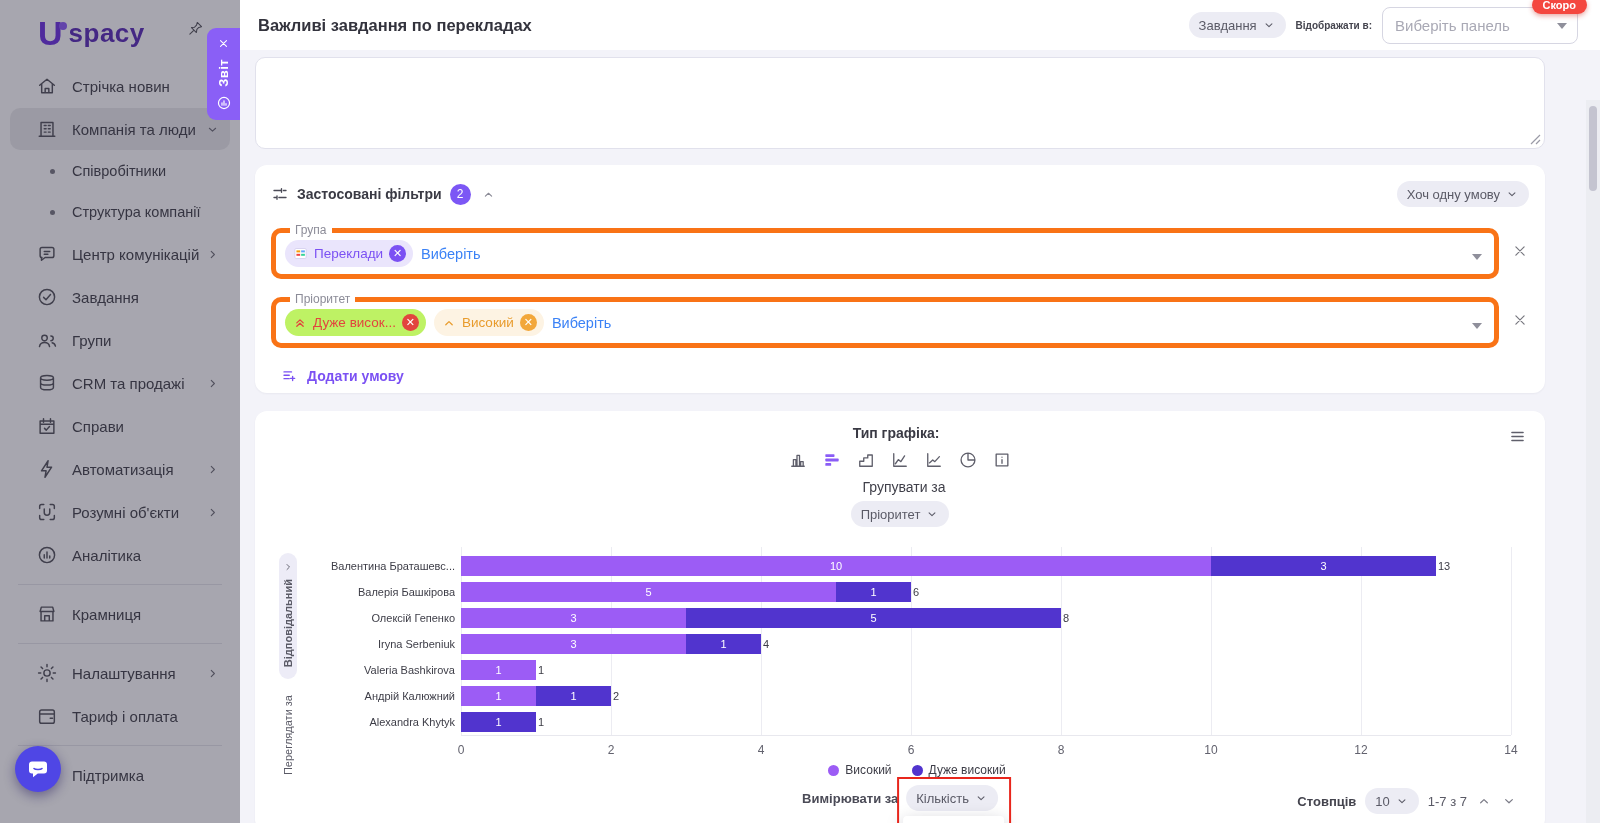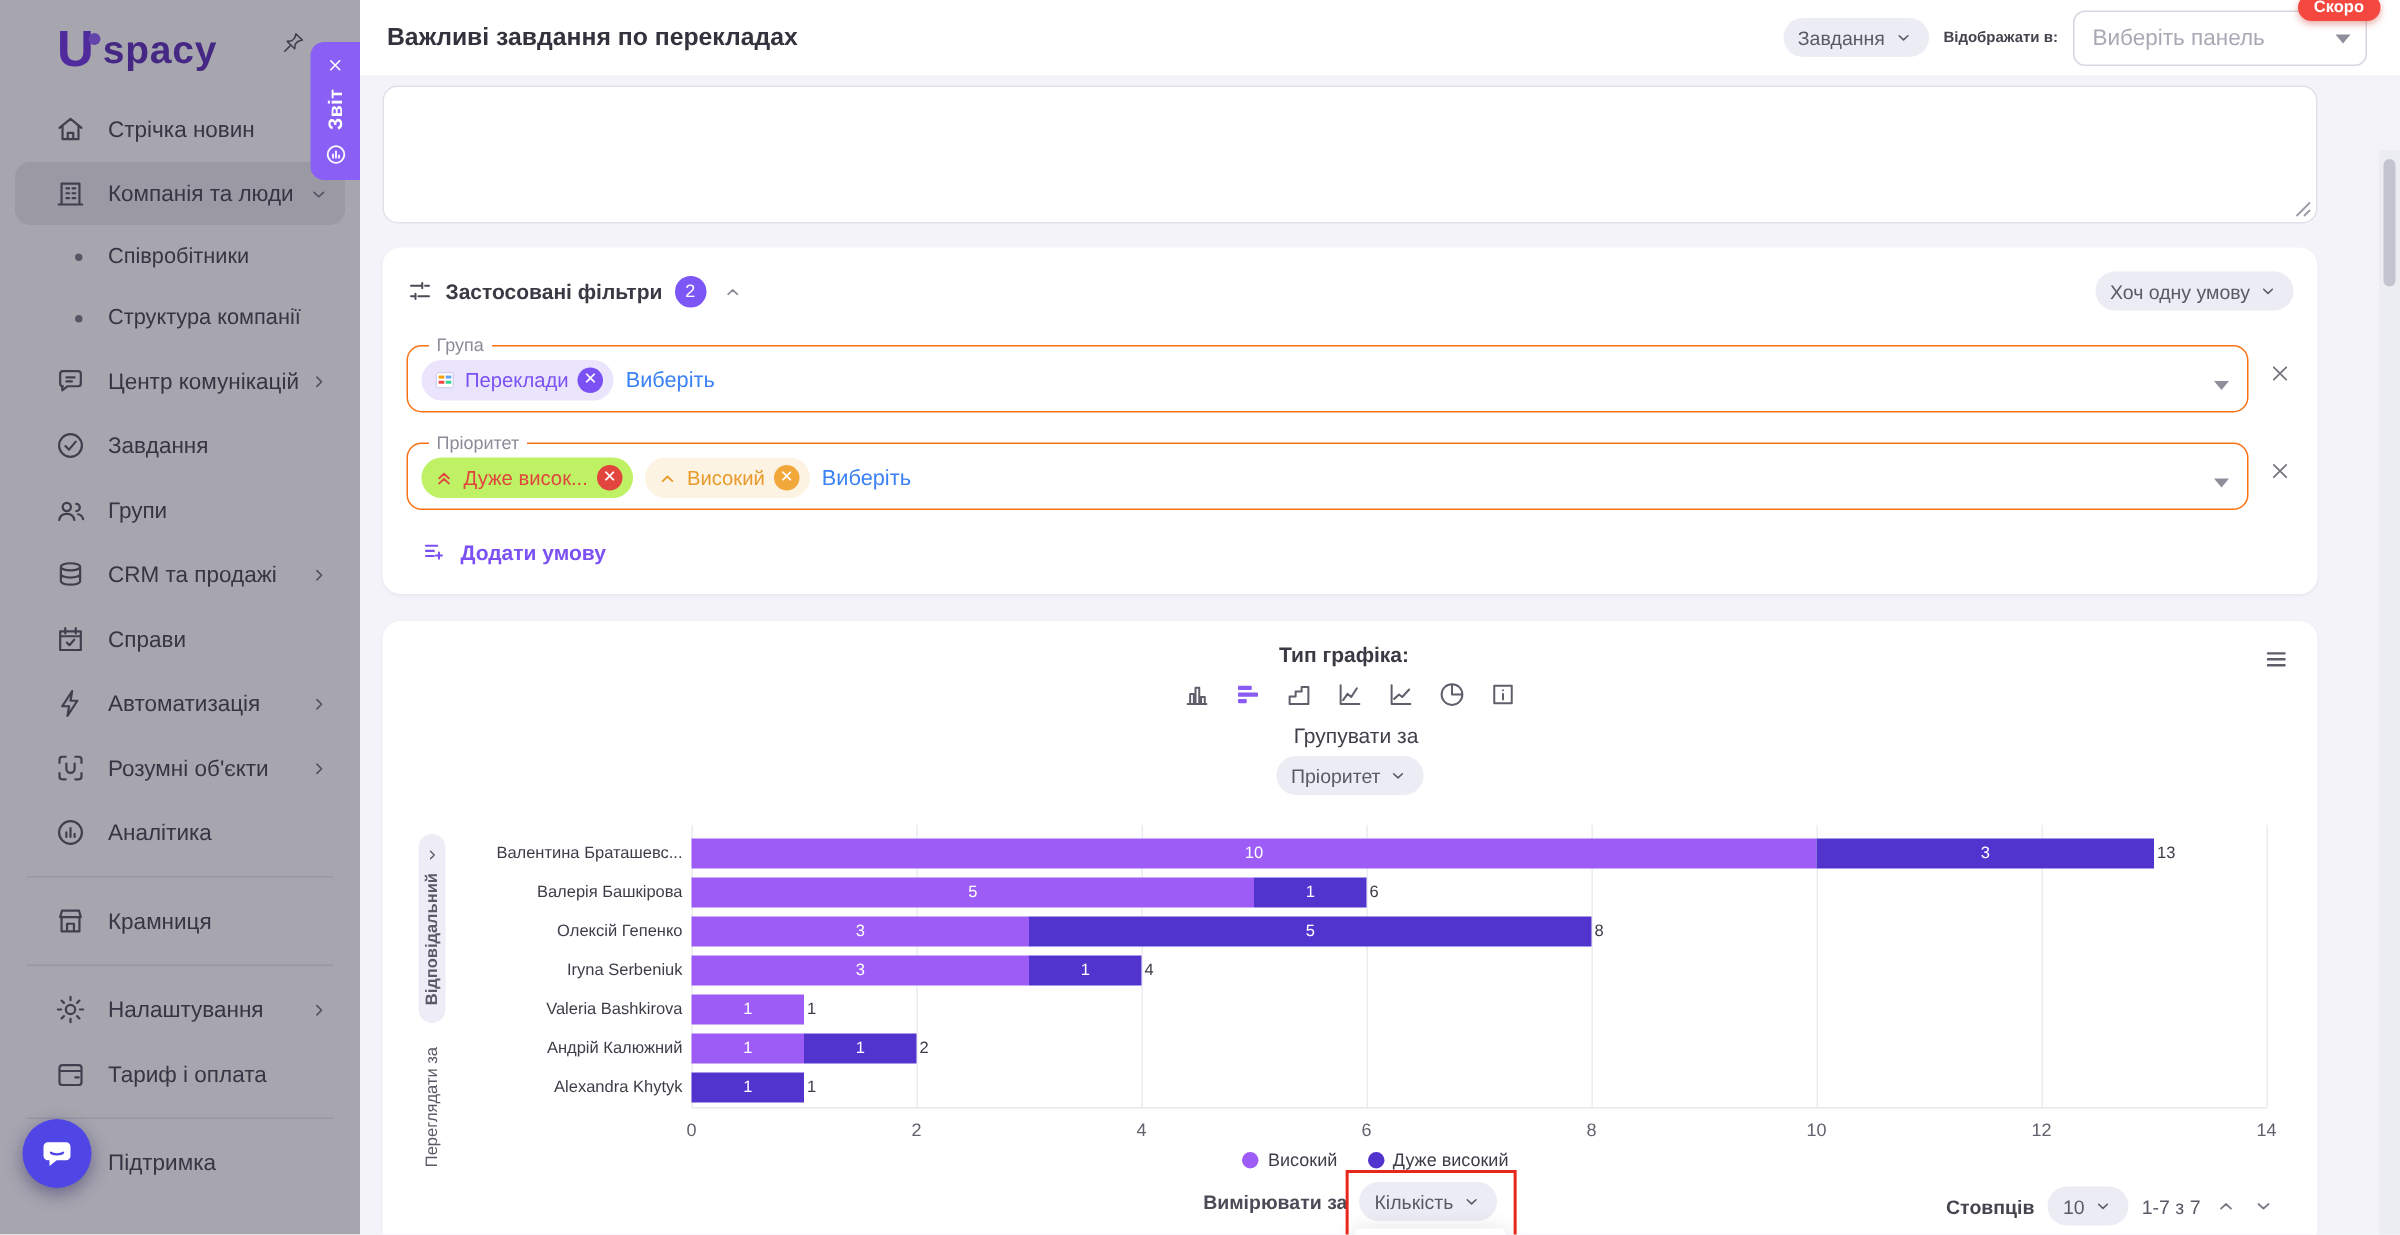--- a/index.html
+++ b/index.html
@@ -43,28 +43,28 @@
   .soon-badge { position:absolute; top:-12px; right:-10px; background:#f4473f; color:#fff; font-size:11px; font-weight:600; padding:3px 11px; border-radius:11px; box-shadow:0 2px 5px rgba(200,40,30,.4); }
 
   .m-body { flex:1; padding:7px 55px 0 15px; position:relative; }
   .scrollbar { position:absolute; right:0; top:50px; bottom:0; width:14px; background:#ecedf2; z-index:2; }
   .scroll-thumb { position:absolute; top:6px; left:3px; width:8px; height:85px; border-radius:4px; background:#c4c4d0; }
 
   .textarea-box { position:relative; height:92px; background:#fff; border:1px solid #e1e1ec; border-radius:10px; cursor:text; }
   .resize-corner { position:absolute; right:3px; bottom:3px; color:#9a9aa6; }
 
   .card { background:#fff; border-radius:12px; box-shadow:0 1px 2px rgba(40,40,70,.05); }
-  .filters-card { margin-top:16px; padding:16px 16px 14px; }
+  .filters-card { margin-top:16px; padding:16px 16px 4px; }
   .f-head { display:flex; align-items:center; gap:8px; margin-bottom:16px; }
   .f-title { font-size:14px; font-weight:700; color:#3a3a44; }
   .f-badge { width:21px; height:21px; border-radius:50%; background:#7c57f5; color:#fff; font-size:12px; display:flex; align-items:center; justify-content:center; }
   .f-head .chev-up { color:#8a8a96; display:flex; margin-left:2px; cursor:pointer;}
   .f-head-spacer { flex:1; }
   .field-row { display:flex; align-items:center; gap:12px; margin-bottom:13px; }
-  fieldset.ffield { flex:1; border:1px solid #f97316; border-radius:10px; padding:5px 40px 7px 9px; position:relative; min-height:44px; }
+  fieldset.ffield { flex:1; border:5px solid #f97316; border-radius:10px; padding:5px 40px 7px 9px; position:relative; min-height:44px; }
   fieldset.ffield legend { font-size:12px; color:#8c8c98; padding:0 5px; margin-left:5px; }
   .ffield-inner { display:flex; align-items:center; gap:8px; margin-top:-2px; }
   .fchip { display:inline-flex; align-items:center; gap:6px; height:27px; border-radius:14px; padding:0 7px 0 8px; font-size:13.5px; cursor:pointer; }
   .fchip .xc { width:17px; height:17px; border-radius:50%; color:#fff; font-size:11px; line-height:17px; text-align:center; font-weight:700; cursor:pointer; }
   .chip-purple { background:#eae5fc; color:#7b51f3; }
   .chip-purple .xc { background:#7b51f3; }
   .chip-red { background:#bef264; color:#e2453e; }
   .chip-red .xc { background:#e2453e; }
   .chip-orange { background:#fdf3e3; color:#e89b2c; }
   .chip-orange .xc { background:#f2a73b; }

